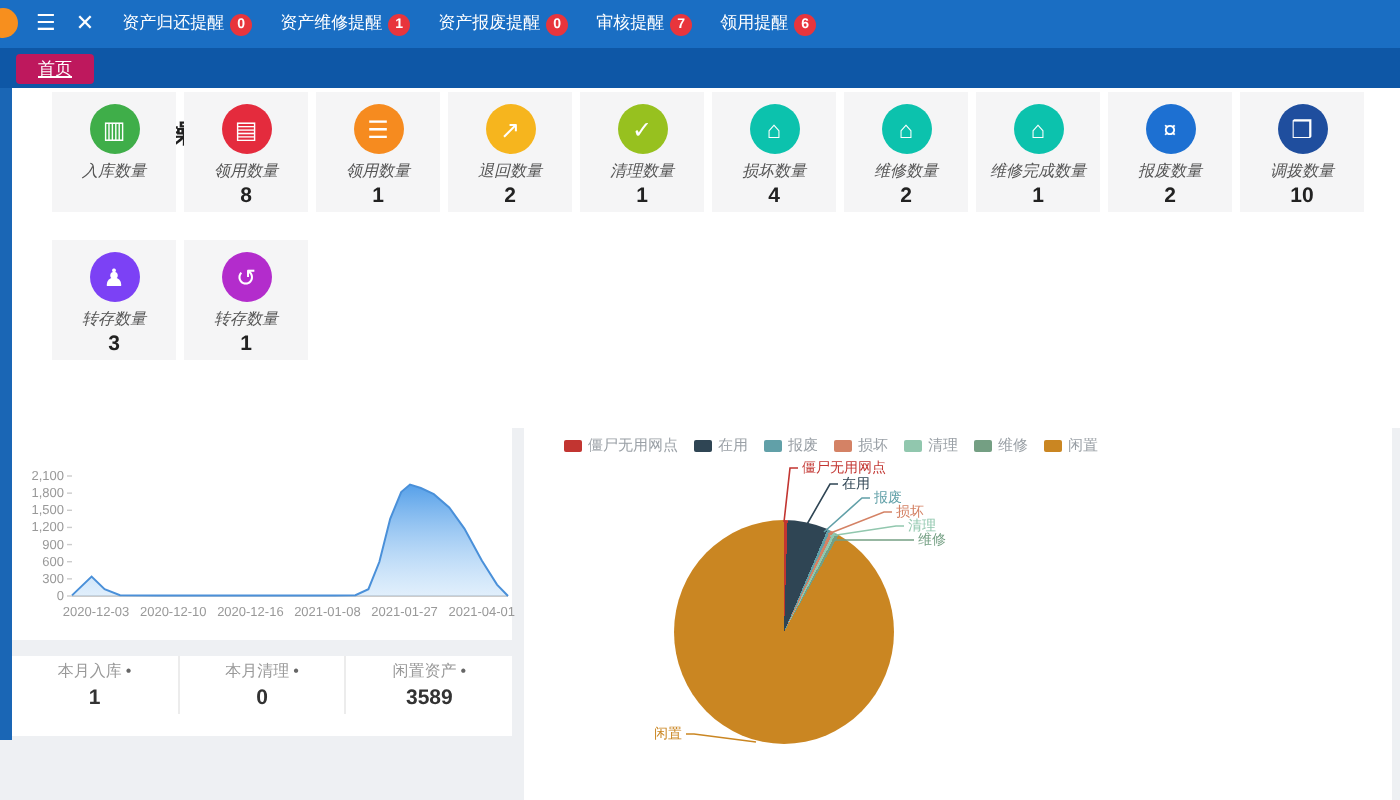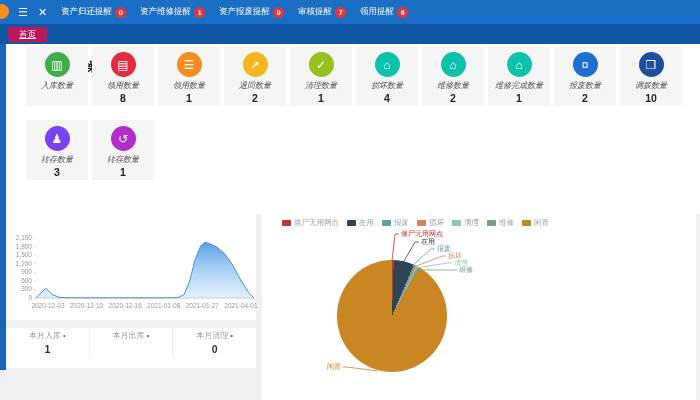--- a/index.html
+++ b/index.html
@@ -224,30 +224,30 @@
         </svg>
     </div>
   </section>
 
   <section class="stats-panel" id="stats">
   <div class="stat">
     <div class="stat-label"><span class="sl">本月入库</span><span class="dot">•</span></div>
     <div class="stat-value">1</div>
   </div>
 
-  <div class="stat">
-    <div class="stat-label"><span class="sl">本月出库</span><span class="dot">•</span></div>
-    <div class="stat-value"></div>
-  </div>
 
   <div class="stat">
     <div class="stat-label"><span class="sl">本月清理</span><span class="dot">•</span></div>
     <div class="stat-value">0</div>
   </div>
 
+  <div class="stat">
+    <div class="stat-label"><span class="sl">闲置资产</span><span class="dot">•</span></div>
+    <div class="stat-value">3589</div>
+  </div>
 
 </section>
 
   <section class="pie-panel">
     <div class="legend" id="legend">
   <span class="legend-item">
     <span class="legend-swatch" style="background: rgb(194, 53, 49);"></span>
     <span class="legend-label">僵尸无用网点</span>
   </span>
 

